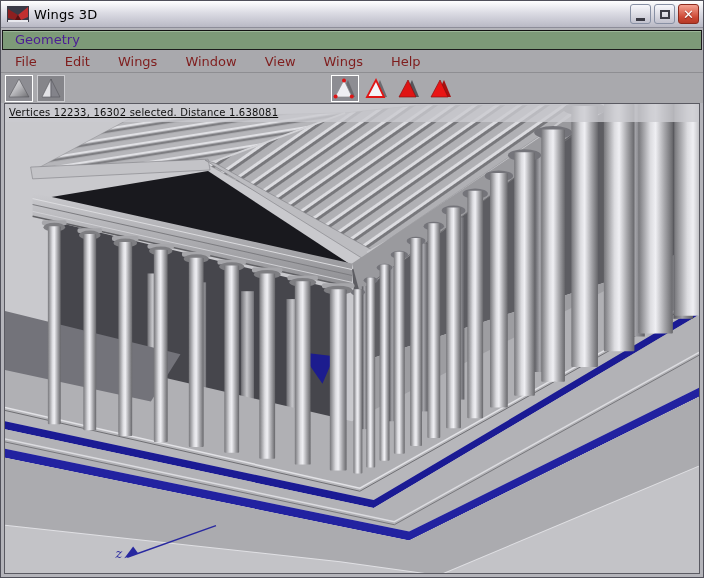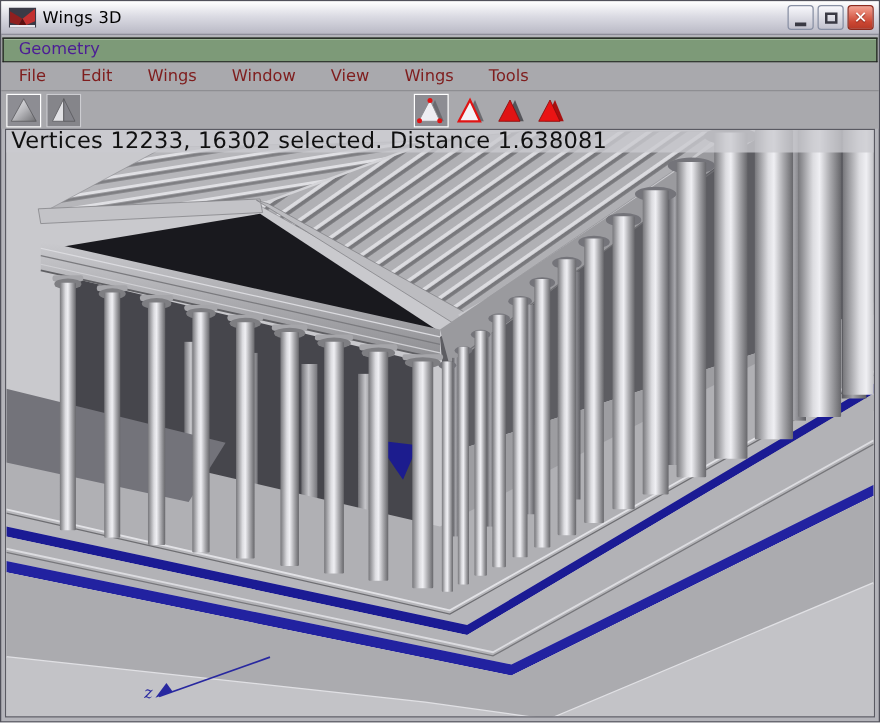--- a/index.html
+++ b/index.html
@@ -75,23 +75,24 @@
     flex:1; position:relative;
     margin:0 3px 3px 3px;
     border:1px solid #5a5a62;
     background:#c9c9cd;
     overflow:hidden;
   }
   .scene { display:block; width:100%; height:100%; }
   .status-strip {
     position:absolute; top:0; left:0; right:0; height:18px;
     background:rgba(203,203,208,0.80);
-    color:#101010; font-size:18px; line-height:17px;
+    color:#101010; font-size:10px; line-height:17px;
     padding-left:4px;
     letter-spacing:.2px;
+    text-decoration:underline;
   }
 </style>
 </head>
 <body>
 
 <div class="window">
 
   <div class="titlebar">
     <svg class="app-icon" viewBox="0 0 22 17">
       <rect x="0" y="0" width="22" height="16" fill="#3a3a46"></rect>
@@ -117,21 +118,21 @@
     <span>Geometry</span>
   </div>
 
   <div class="menubar">
     <span class="menu-item">File</span>
     <span class="menu-item">Edit</span>
     <span class="menu-item">Wings</span>
     <span class="menu-item">Window</span>
     <span class="menu-item">View</span>
     <span class="menu-item">Wings</span>
-    <span class="menu-item">Tools</span>
+    <span class="menu-item">Help</span>
   </div>
 
   <div class="toolbar">
     <div class="tool-btn boxed selected">
       <svg width="24" height="24" viewBox="0 0 24 24">
         <defs>
           <linearGradient id="pyrSmooth" x1="0" y1="0" x2="1" y2="1">
             <stop offset="0" stop-color="#f0f0f4"></stop>
               <stop offset="0.5" stop-color="#b8b8bc"></stop>
               <stop offset="1" stop-color="#6e6e72"></stop>

